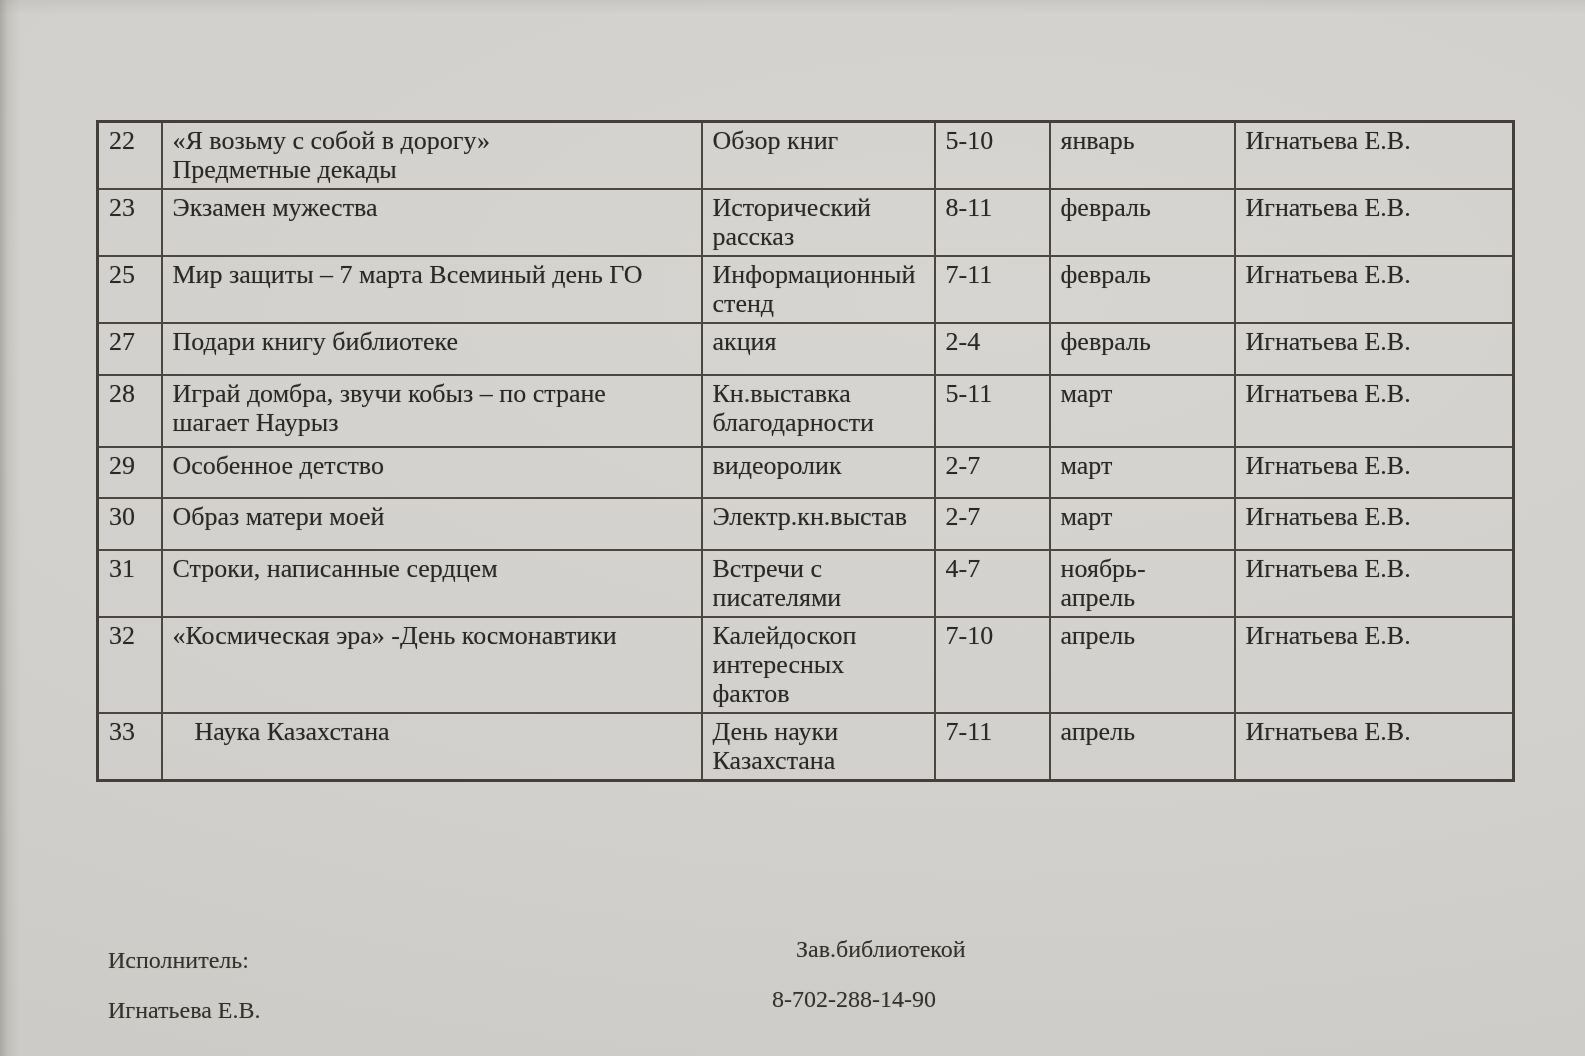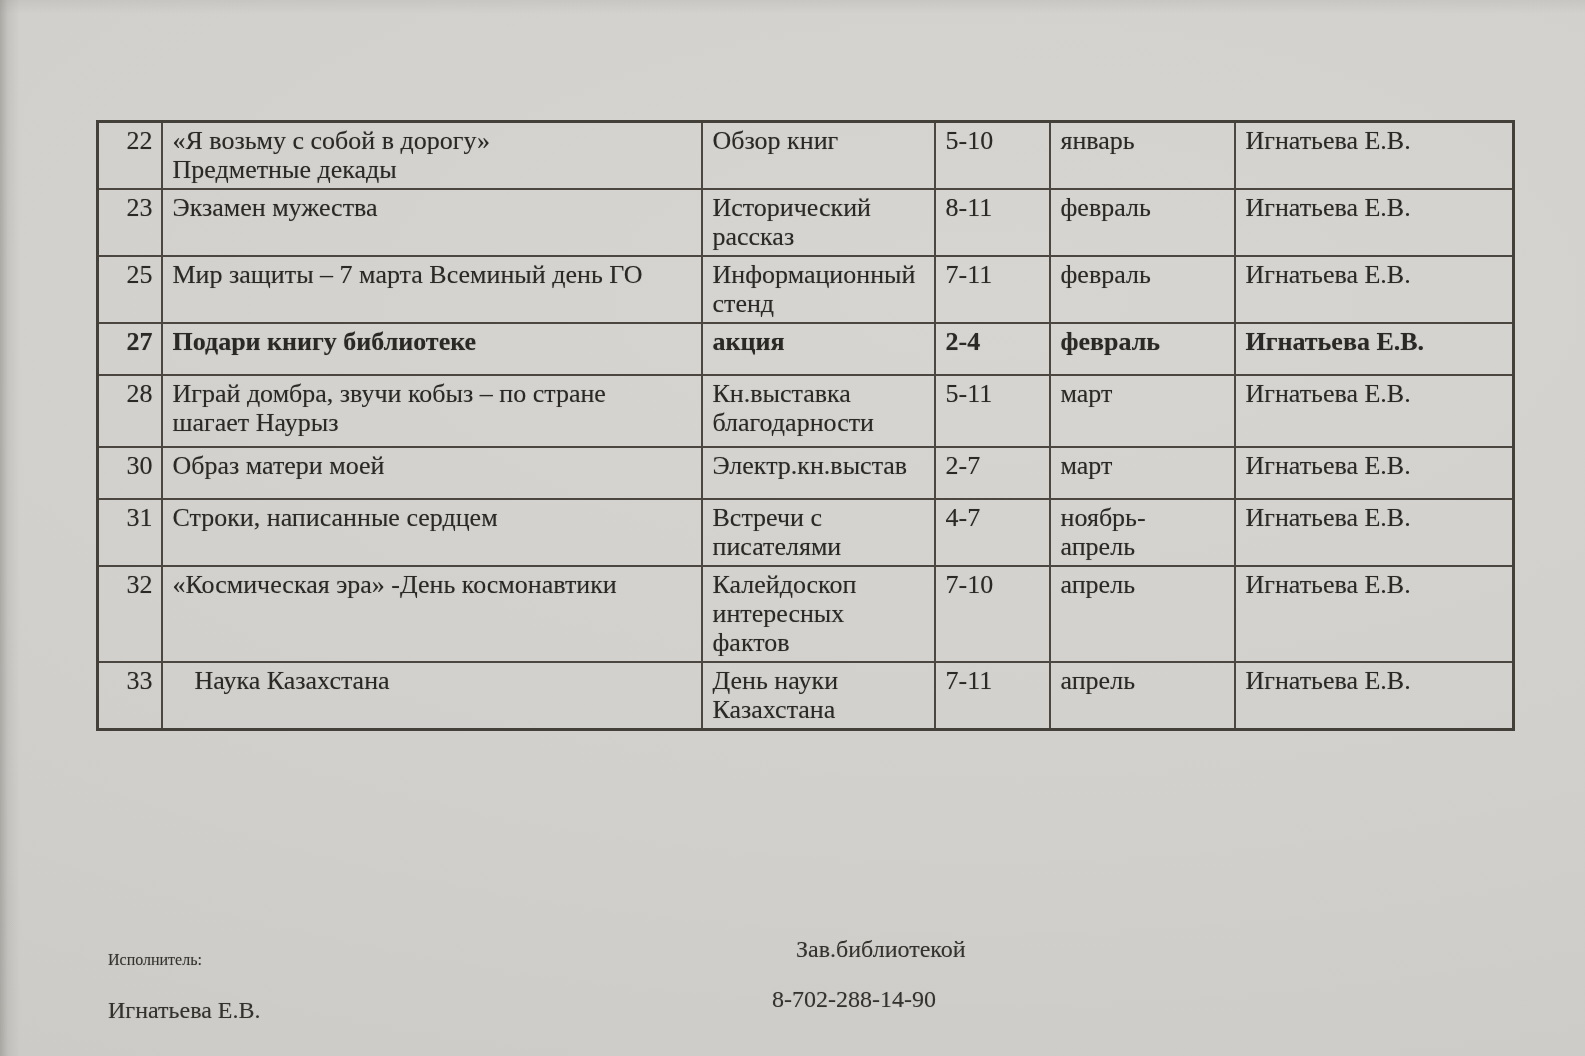--- a/index.html
+++ b/index.html
@@ -38,31 +38,31 @@
     padding: 3px 8px 4px 10px;
     font-size: 26px;
     line-height: 29px;
     white-space: pre-line;
     overflow: hidden;
     text-shadow: 0 0 1px rgba(43,41,37,0.35);
   }
   table.plan {
     border: 3px solid #433f39;
   }
-  td.col-num { padding-left: 10px; text-align: right; }
+  td.col-num { padding-left: 10px; }
   td.cell-indent { text-indent: 22px; }
   
   .note {
     position: absolute;
     font-size: 24px;
     line-height: 24px;
     color: #34322d;
     text-shadow: 0 0 1px rgba(52,50,45,0.3);
   }
-  .note-executor-label { left: 108px; top: 948px; font-size: 16px; }
+  .note-executor-label { left: 108px; top: 948px; font-size: 24px; }
   .note-executor-name  { left: 108px; top: 998px; }
   .note-librarian      { left: 796px; top: 937px; }
   .note-phone          { left: 772px; top: 987px; }
 </style>
 </head>
 <body>
 
 <div class="paper">
 
   <table class="plan">
@@ -95,35 +95,43 @@
         </tr>
         <tr style="height: 60px;">
           <td class="col-num">25</td>
           <td class="col-name">Мир защиты – 7 марта Всеминый день ГО</td>
           <td class="col-format">Информационный
 стенд</td>
           <td class="col-grades">7-11</td>
           <td class="col-month">февраль</td>
           <td class="col-resp">Игнатьева Е.В.</td>
         </tr>
-        <tr style="height: 52px; font-weight: bold;">
+        <tr style="height: 52px;">
           <td class="col-num">27</td>
           <td class="col-name">Подари книгу библиотеке</td>
           <td class="col-format">акция</td>
           <td class="col-grades">2-4</td>
           <td class="col-month">февраль</td>
           <td class="col-resp">Игнатьева Е.В.</td>
         </tr>
         <tr style="height: 72px;">
           <td class="col-num">28</td>
           <td class="col-name">Играй домбра, звучи кобыз – по стране
 шагает Наурыз</td>
           <td class="col-format">Кн.выставка
 благодарности</td>
           <td class="col-grades">5-11</td>
+          <td class="col-month">март</td>
+          <td class="col-resp">Игнатьева Е.В.</td>
+        </tr>
+        <tr style="height: 51px;">
+          <td class="col-num">29</td>
+          <td class="col-name">Особенное детство</td>
+          <td class="col-format">видеоролик</td>
+          <td class="col-grades">2-7</td>
           <td class="col-month">март</td>
           <td class="col-resp">Игнатьева Е.В.</td>
         </tr>
         <tr style="height: 52px;">
           <td class="col-num">30</td>
           <td class="col-name">Образ матери моей</td>
           <td class="col-format">Электр.кн.выстав</td>
           <td class="col-grades">2-7</td>
           <td class="col-month">март</td>
           <td class="col-resp">Игнатьева Е.В.</td>

